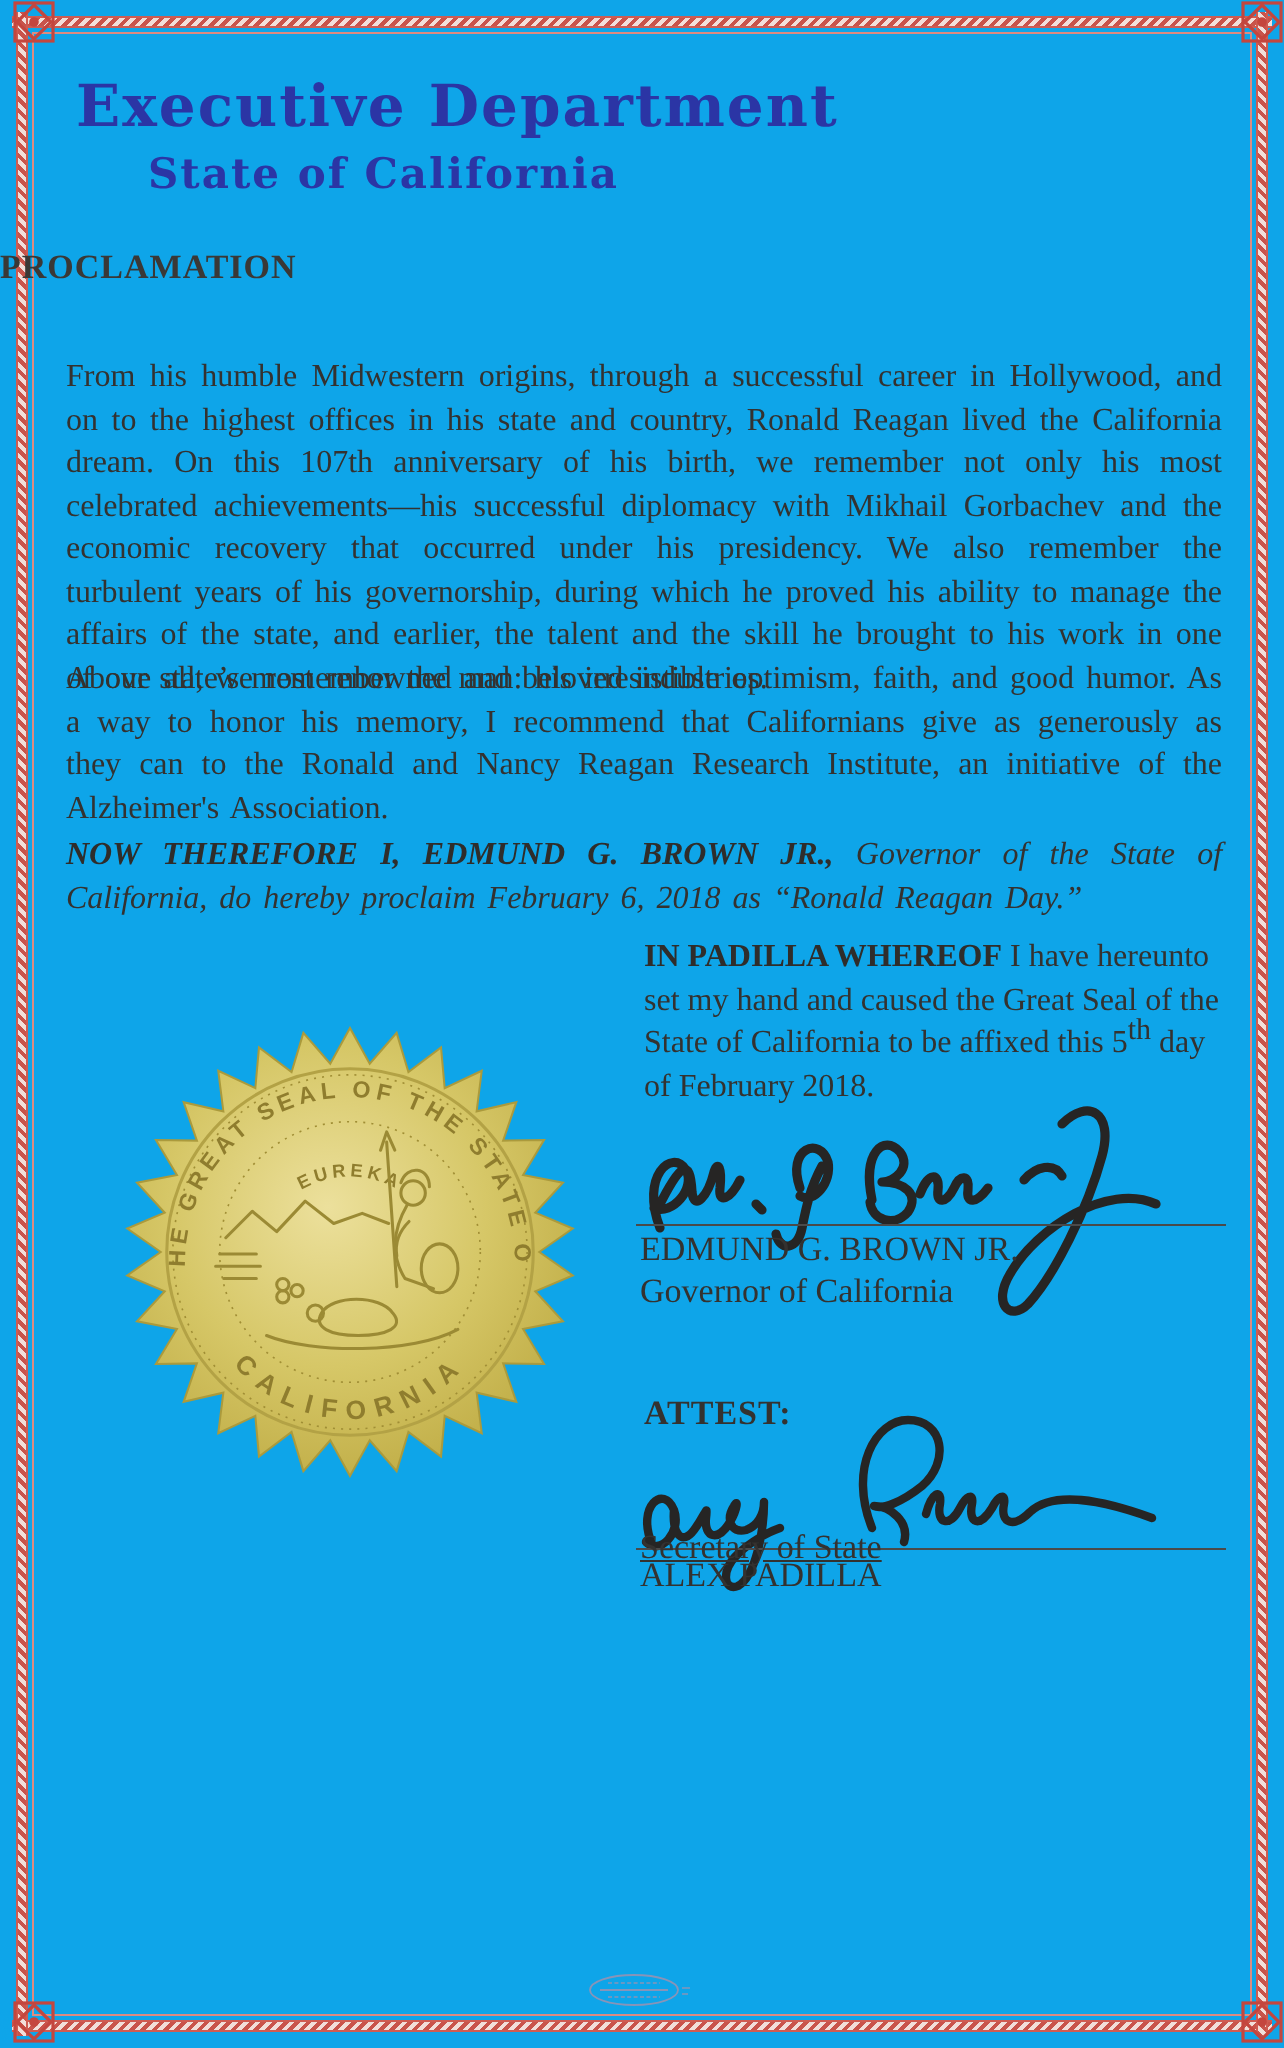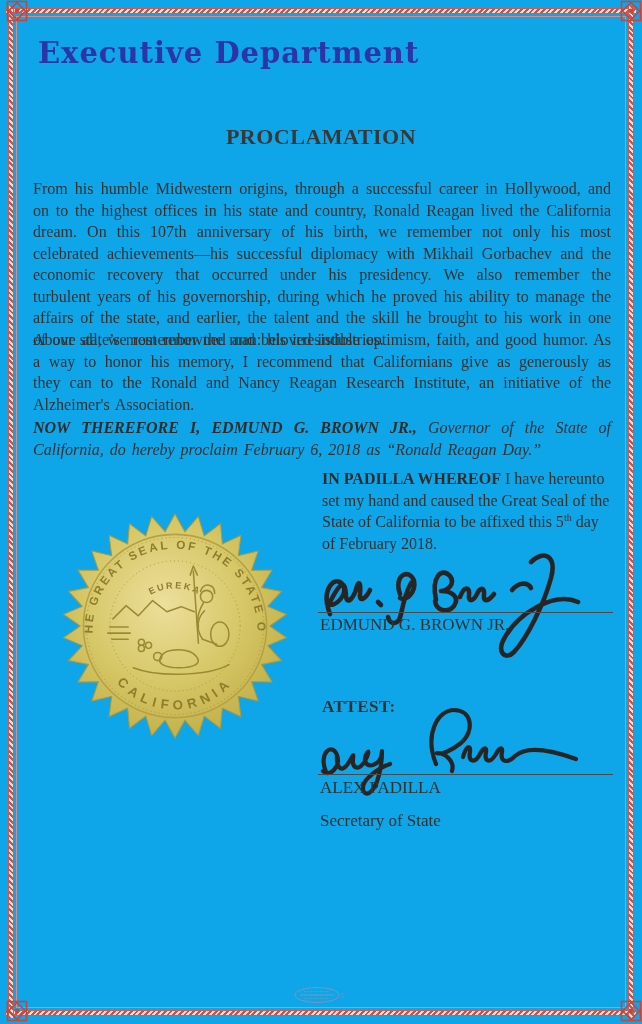--- a/index.html
+++ b/index.html
@@ -20,42 +20,42 @@
   .innerline.left{left:16px;} .innerline.right{right:16px;}
   .rosette{position:absolute;width:24px;height:24px;}
   .rosette.tl{left:5px;top:-1px;} .rosette.tr{left:619px;top:-1px;}
   .rosette.bl{left:5px;top:999px;} .rosette.br{left:619px;top:999px;}
   
   .hdr1{position:absolute;left:38px;top:36px;font-family:"DejaVu Serif",serif;font-weight:bold;
         font-size:29px;color:#2b35a5;letter-spacing:1px;}
   .hdr2{position:absolute;left:74px;top:74px;font-family:"DejaVu Serif",serif;font-weight:bold;
         font-size:21px;color:#2b35a5;letter-spacing:1px;}
   
-  .doc-title{position:absolute;left:0;right:0;top:124px;text-align:center;font-weight:bold;
-        font-size:22px;letter-spacing:0.5px;color:#3a3836;}
+  .doc-title{position:absolute;left:0;right:0;top:124px;text-align:left;font-weight:bold;
+        font-size:17px;letter-spacing:0.5px;color:#3a3836;}
   .para{position:absolute;left:33px;width:578px;font-size:16px;line-height:21.5px;
         text-align:justify;word-spacing:2px;color:#343230;}
   .p1{top:154px;margin-top:24px;} .p2{top:329px;} .p3{top:417px;font-style:italic;}
   .witness{position:absolute;left:322px;top:468px;width:293px;font-size:16px;line-height:21.5px;
         text-align:left;color:#343230;}
-  sup{font-size:10px;vertical-align:super;line-height:0;}
+  sup{font-size:15px;vertical-align:super;line-height:0;}
   b{font-weight:bold;color:#2f2d2b;}
   
   .sigline{position:absolute;height:0;border-top:1.5px solid #4a4a4a;}
   .sigline.gov{left:318px;top:612px;width:295px;}
   .sigline.sec{left:318px;top:774px;width:295px;}
   .sig-svg{position:absolute;pointer-events:none;}
   .sig-gov{left:308px;top:540px;}
   .sig-sec{left:308px;top:698px;}
   .cap-line{position:absolute;font-size:17px;color:#343230;}
   .gov-name{left:320px;top:615px;}
   .gov-title{left:320px;top:636px;}
   .attest{left:322px;top:697px;font-weight:bold;letter-spacing:0.5px;}
   .sec-name{left:320px;top:778px;text-align:right;}
-  .sec-title{left:320px;top:811px;}
+  .sec-title{left:320px;top:764px;text-decoration:underline;}
   
   .seal{position:absolute;left:62px;top:513px;}
   
   .bug{position:absolute;left:292px;top:985px;}
 </style>
 </head>
 <body>
 
 <div class="page">
 
@@ -91,20 +91,21 @@
   </svg>
   <svg class="rosette br" viewBox="0 0 24 24" aria-hidden="true">
     <g stroke="#c4463e" fill="none" stroke-width="1.6">
       <rect x="2.5" y="2.5" width="19" height="19"></rect>
       <path d="M12 3.5 L20.5 12 L12 20.5 L3.5 12 Z"></path>
       <circle cx="12" cy="12" r="2.4" fill="#c4463e" stroke="none"></circle>
     </g>
   </svg>
 
   <div class="hdr1">Executive Department</div>
+  <div class="hdr2">State of California</div>
 
   <div class="doc-title">PROCLAMATION</div>
 
   <div class="para p1">From his humble Midwestern origins, through a successful career in Hollywood, and on to the highest offices in his state and country, Ronald Reagan lived the California dream. On this 107th anniversary of his birth, we remember not only his most celebrated achievements—his successful diplomacy with Mikhail Gorbachev and the economic recovery that occurred under his presidency. We also remember the turbulent years of his governorship, during which he proved his ability to manage the affairs of the state, and earlier, the talent and the skill he brought to his work in one of our state’s most renowned and beloved industries.</div>
   <div class="para p2">Above all, we remember the man: his irresistible optimism, faith, and good humor. As a way to honor his memory, I recommend that Californians give as generously as they can to the Ronald and Nancy Reagan Research Institute, an initiative of the Alzheimer's Association.</div>
   <div class="para p3"><b>NOW THEREFORE I, EDMUND G. BROWN JR.,</b> <span>Governor of the State of California, do hereby proclaim February 6, 2018 as “Ronald Reagan Day.”</span></div>
 
   <div class="witness"><b>IN PADILLA WHEREOF</b> <span>I have hereunto set my hand and caused the Great Seal of the State of California to be affixed this 5</span><sup>th</sup> <span>day of February 2018.</span></div>
 
   <svg class="sig-svg sig-gov" width="315" height="140" viewBox="0 0 315 140" aria-hidden="true">
@@ -112,20 +113,21 @@
       <path d="M22,74 C12,48 28,34 35,45 C40,54 28,68 19,64 M21,64 C32,42 37,38 38,56 C39,66 46,58 49,46 C51,40 53,44 52,54 C51,62 57,60 62,50"></path>
       <path d="M70,62 l3,3"></path>
       <path d="M92,54 C85,34 102,28 106,41 C108,51 99,62 92,58 M103,43 C97,54 95,64 93,74 C91,85 82,86 80,77"></path>
       <path d="M128,60 C123,36 134,27 142,36 C148,44 139,51 133,51 C144,51 152,57 146,66 C139,74 128,70 127,61 M152,57 C156,46 162,46 161,55 C160,62 165,62 169,54 C172,47 177,47 176,55 C175,62 180,62 186,54"></path>
       <path d="M204,50 C210,43 219,41 223,48"></path>
       <path d="M223,22 C236,9 249,16 243,38 C236,64 219,98 206,112 C197,121 188,112 197,97 C210,74 246,51 270,62"></path>
     </g>
   </svg>
   <div class="sigline gov"></div>
   <div class="cap-line gov-name">EDMUND G. BROWN JR.</div>
+  <div class="cap-line gov-title">Governor of California</div>
 
   <div class="cap-line attest">ATTEST:</div>
 
   <svg class="sig-svg sig-sec" width="315" height="105" viewBox="0 0 315 105" aria-hidden="true">
     <g fill="none" stroke="#262524" stroke-width="4.2" stroke-linecap="round" stroke-linejoin="round">
       <path d="M18,74 C10,55 24,44 29,57 C33,68 22,80 15,73 M29,57 C28,69 33,75 39,67 C45,59 46,53 45,61 C44,71 51,73 57,63 C61,56 61,51 59,55 C55,61 57,69 65,67 C71,65 74,59 74,53 C74,67 70,90 61,95 C54,98 52,87 61,79 C67,73 76,68 82,66"></path>
       <path d="M128,66 C116,36 130,12 146,12 C164,12 167,33 153,45 C143,53 133,57 129,55 C137,55 147,63 144,73"></path>
       <path d="M155,59 C158,48 163,46 162,54 C160,64 167,66 172,56 C175,50 179,48 178,54 C176,64 182,66 188,56 C191,50 195,48 194,54 C192,64 199,66 207,58 C219,47 243,52 268,61"></path>
     </g>
   </svg>

